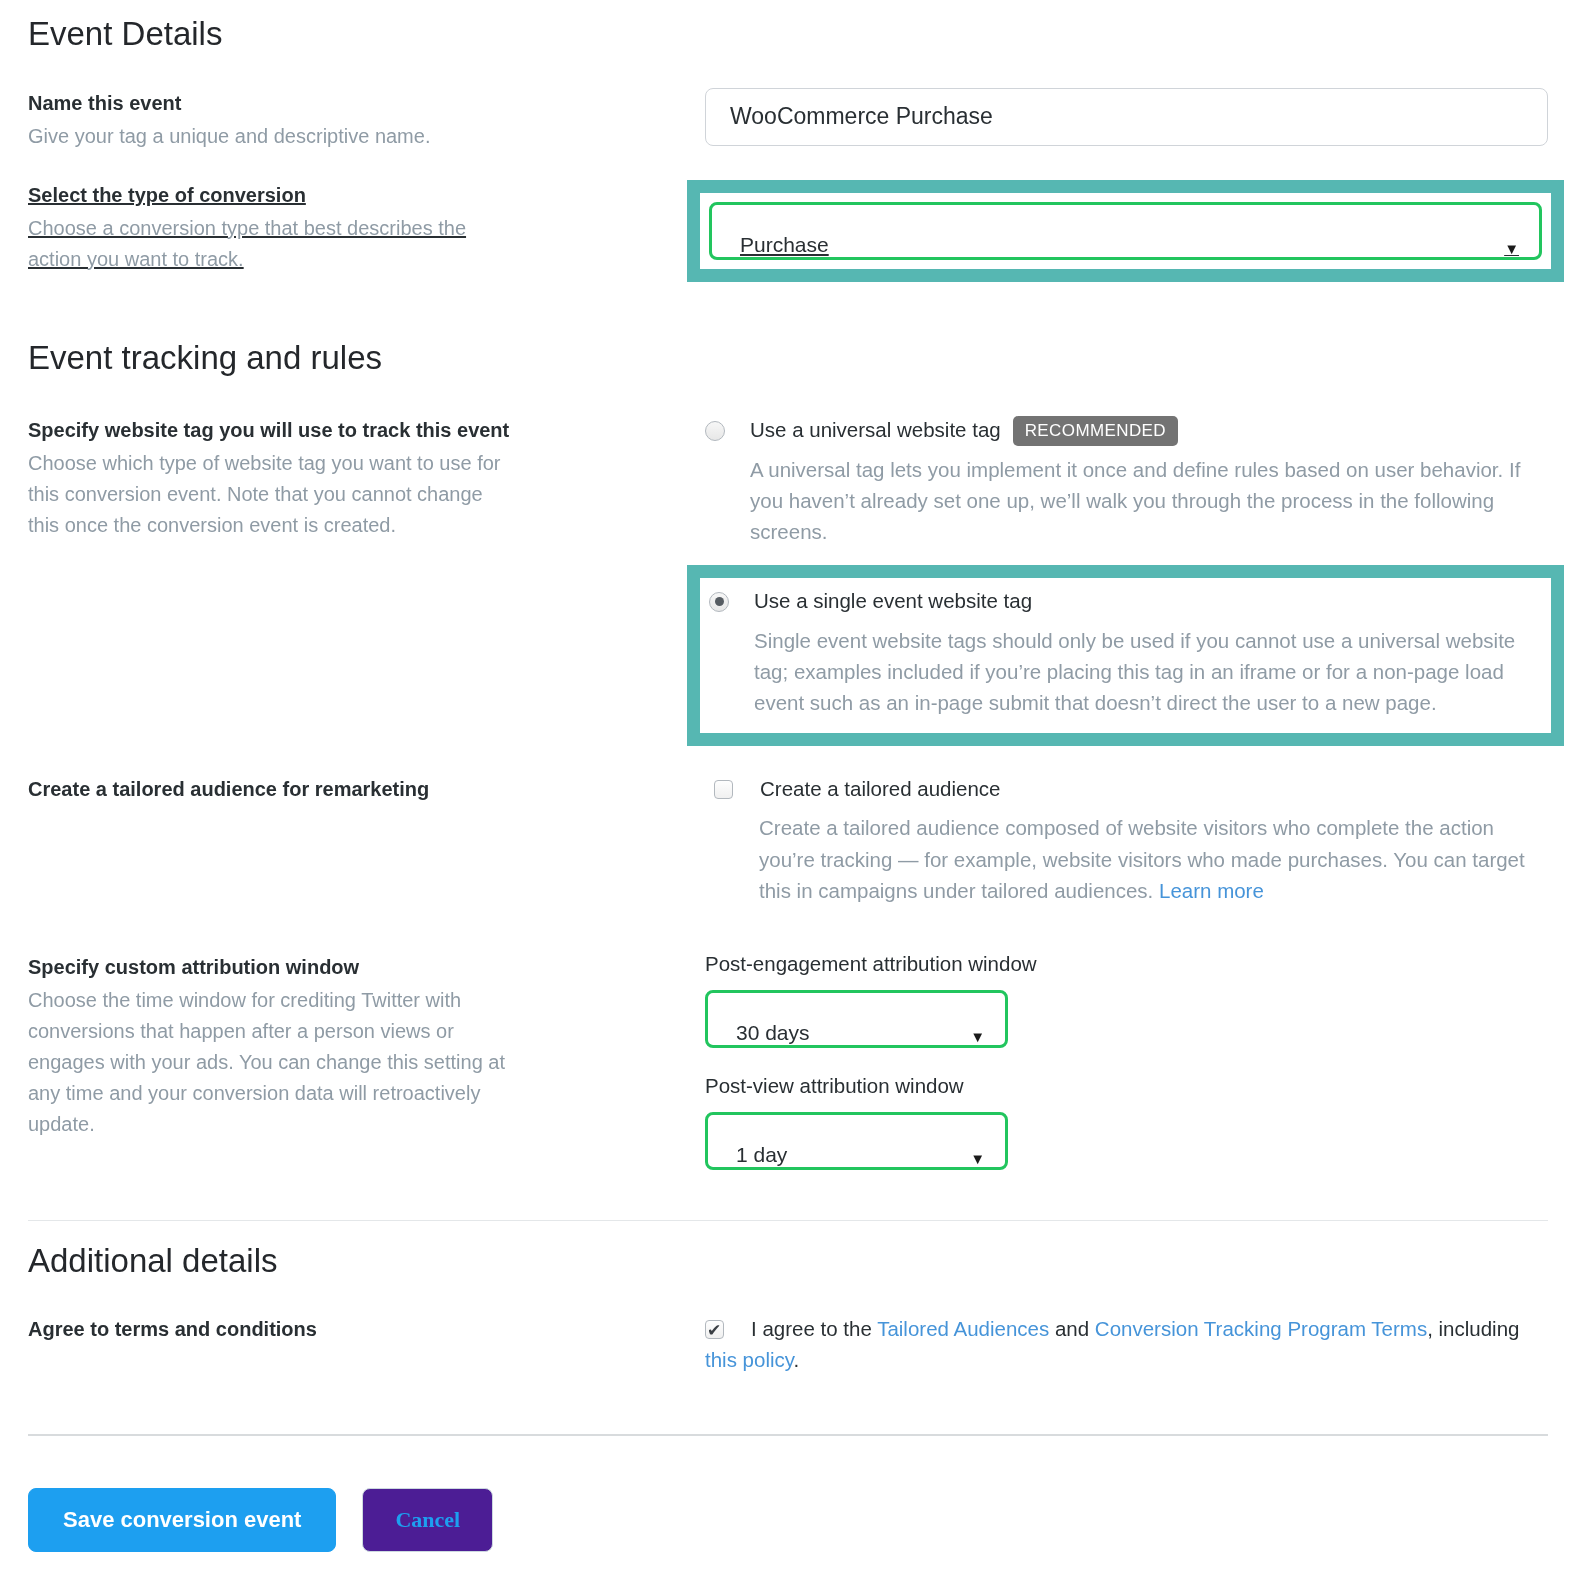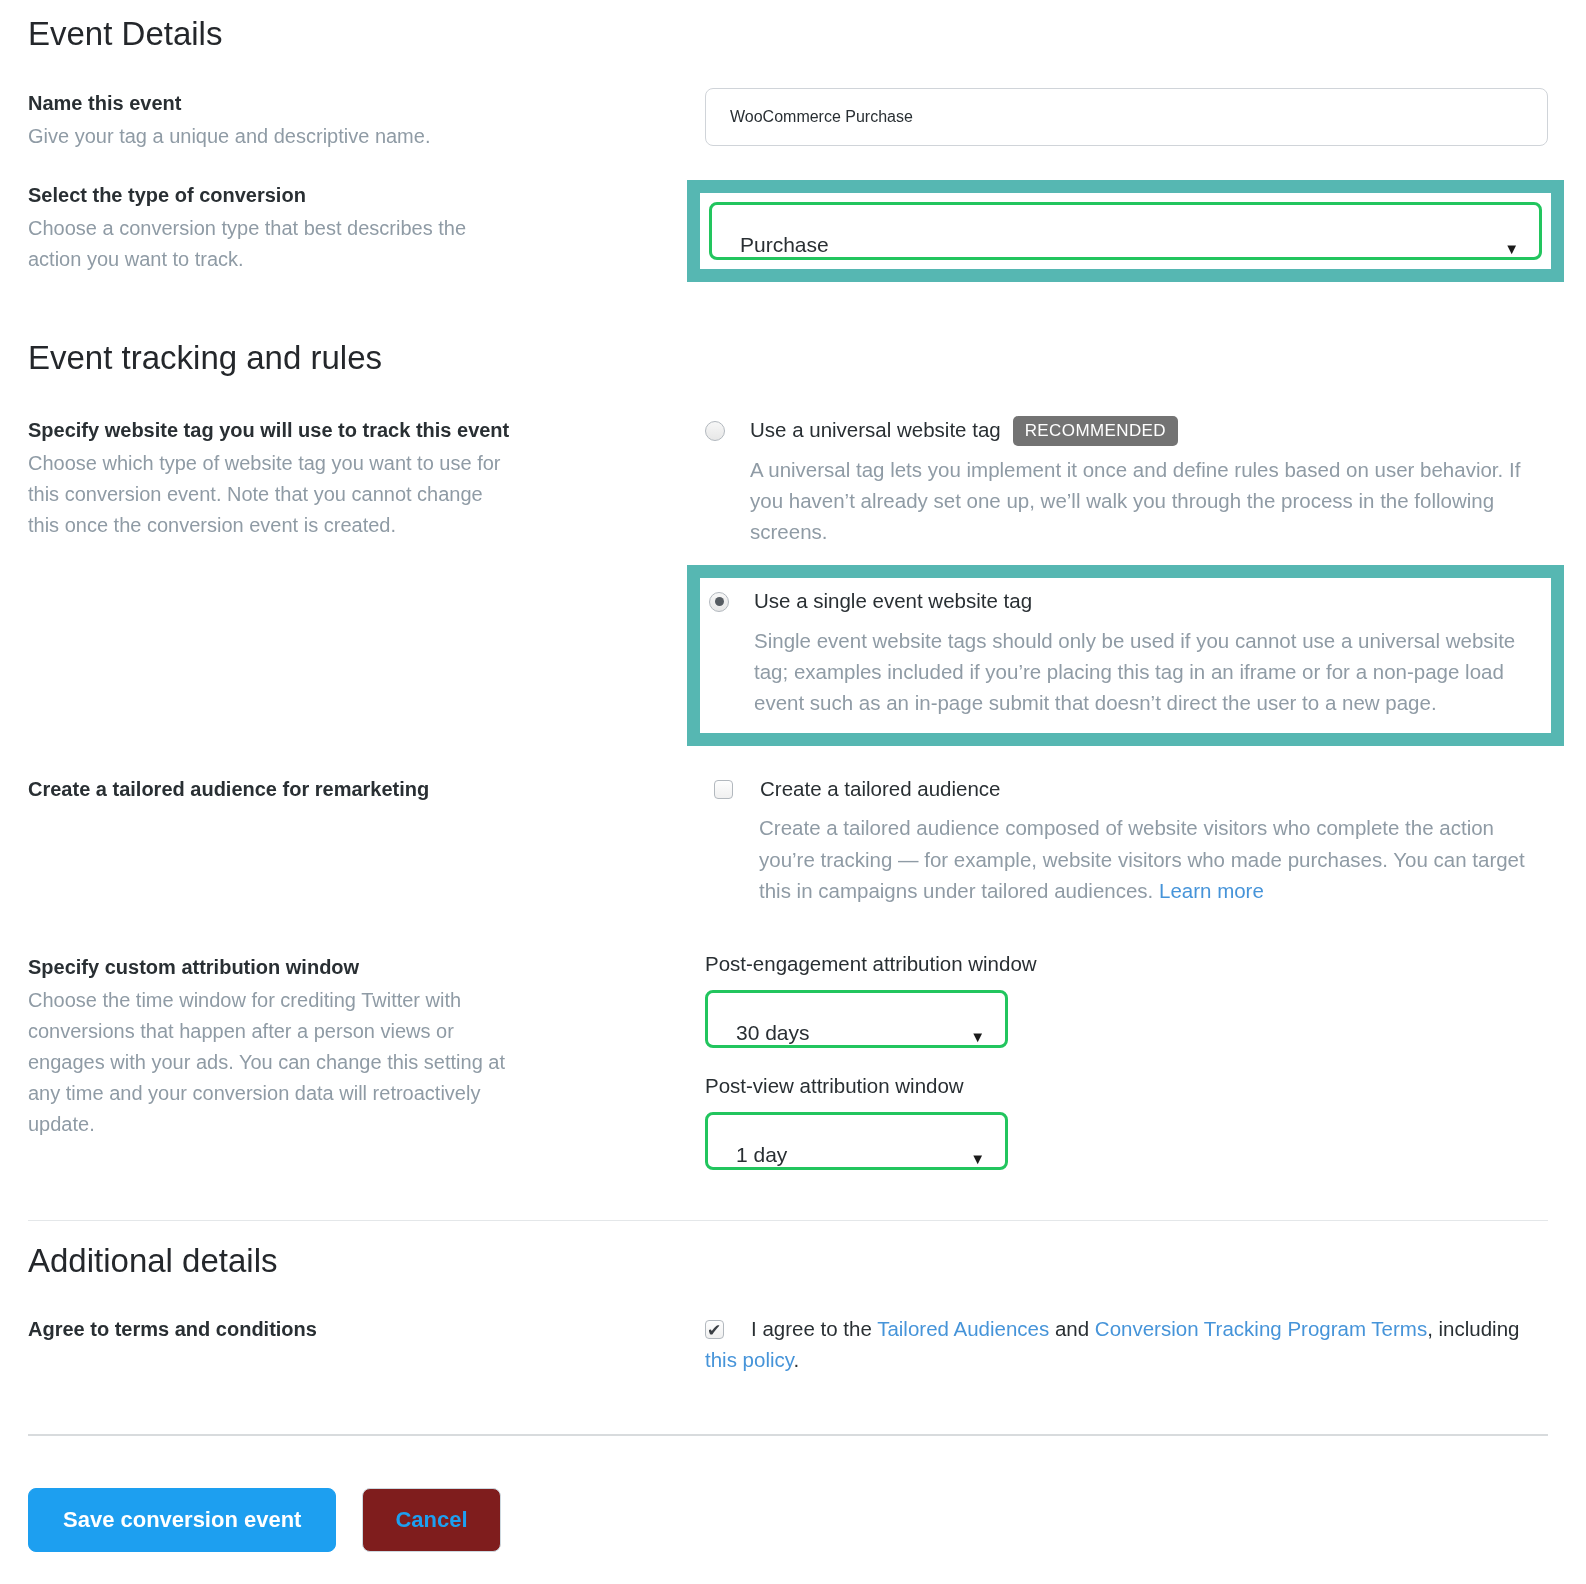--- a/index.html
+++ b/index.html
@@ -33,31 +33,31 @@
     color: #292f33;
   }
   .field-desc {
     color: #8f9ba5;
     font-size: 20px;
     line-height: 1.55;
     margin-top: 2px;
   }
 
   .row-name        { margin-bottom: 28px; }
-  .row-type        { margin-bottom: 56px; }
+  .row-type        { margin-bottom: 56px; text-decoration: underline; }
   .row-tagspec     { margin-bottom: 28px; }
   .row-tailored    { margin-bottom: 46px; gap: 9px; }
   .row-attribution { margin-bottom: 50px; }
 
   .text-input {
     width: 100%;
     height: 58px;
     border: 1px solid #d0d4d9;
     border-radius: 8px;
-    font-size: 16px;
+    font-size: 23px;
     font-family: "Liberation Sans", sans-serif;
     color: #292f33;
     padding: 0 24px;
     outline: none;
     background: #fff;
   }
 
   .select {
     height: 58px;
     border: 3px solid #22c55e;
@@ -157,25 +157,26 @@
     font-weight: bold;
     cursor: pointer;
   }
   .btn-primary {
     background: #1d9ff0;
     border: 1px solid #1d9ff0;
     color: #ffffff;
     padding: 0 34px;
   }
   .btn-secondary {
-    background: #7f1d1d;
+    background: #4c1d95;
     border: 1px solid #cdd9e0;
     color: #1d9ff0;
     padding: 0 32px;
     margin-left: 26px;
+    font-family: Liberation Serif, serif;
   }
 </style>
 </head>
 <body>
 
 <div class="page">
 
   <h1 class="h-event-details">Event Details</h1>
 
   <div class="row row-name">

